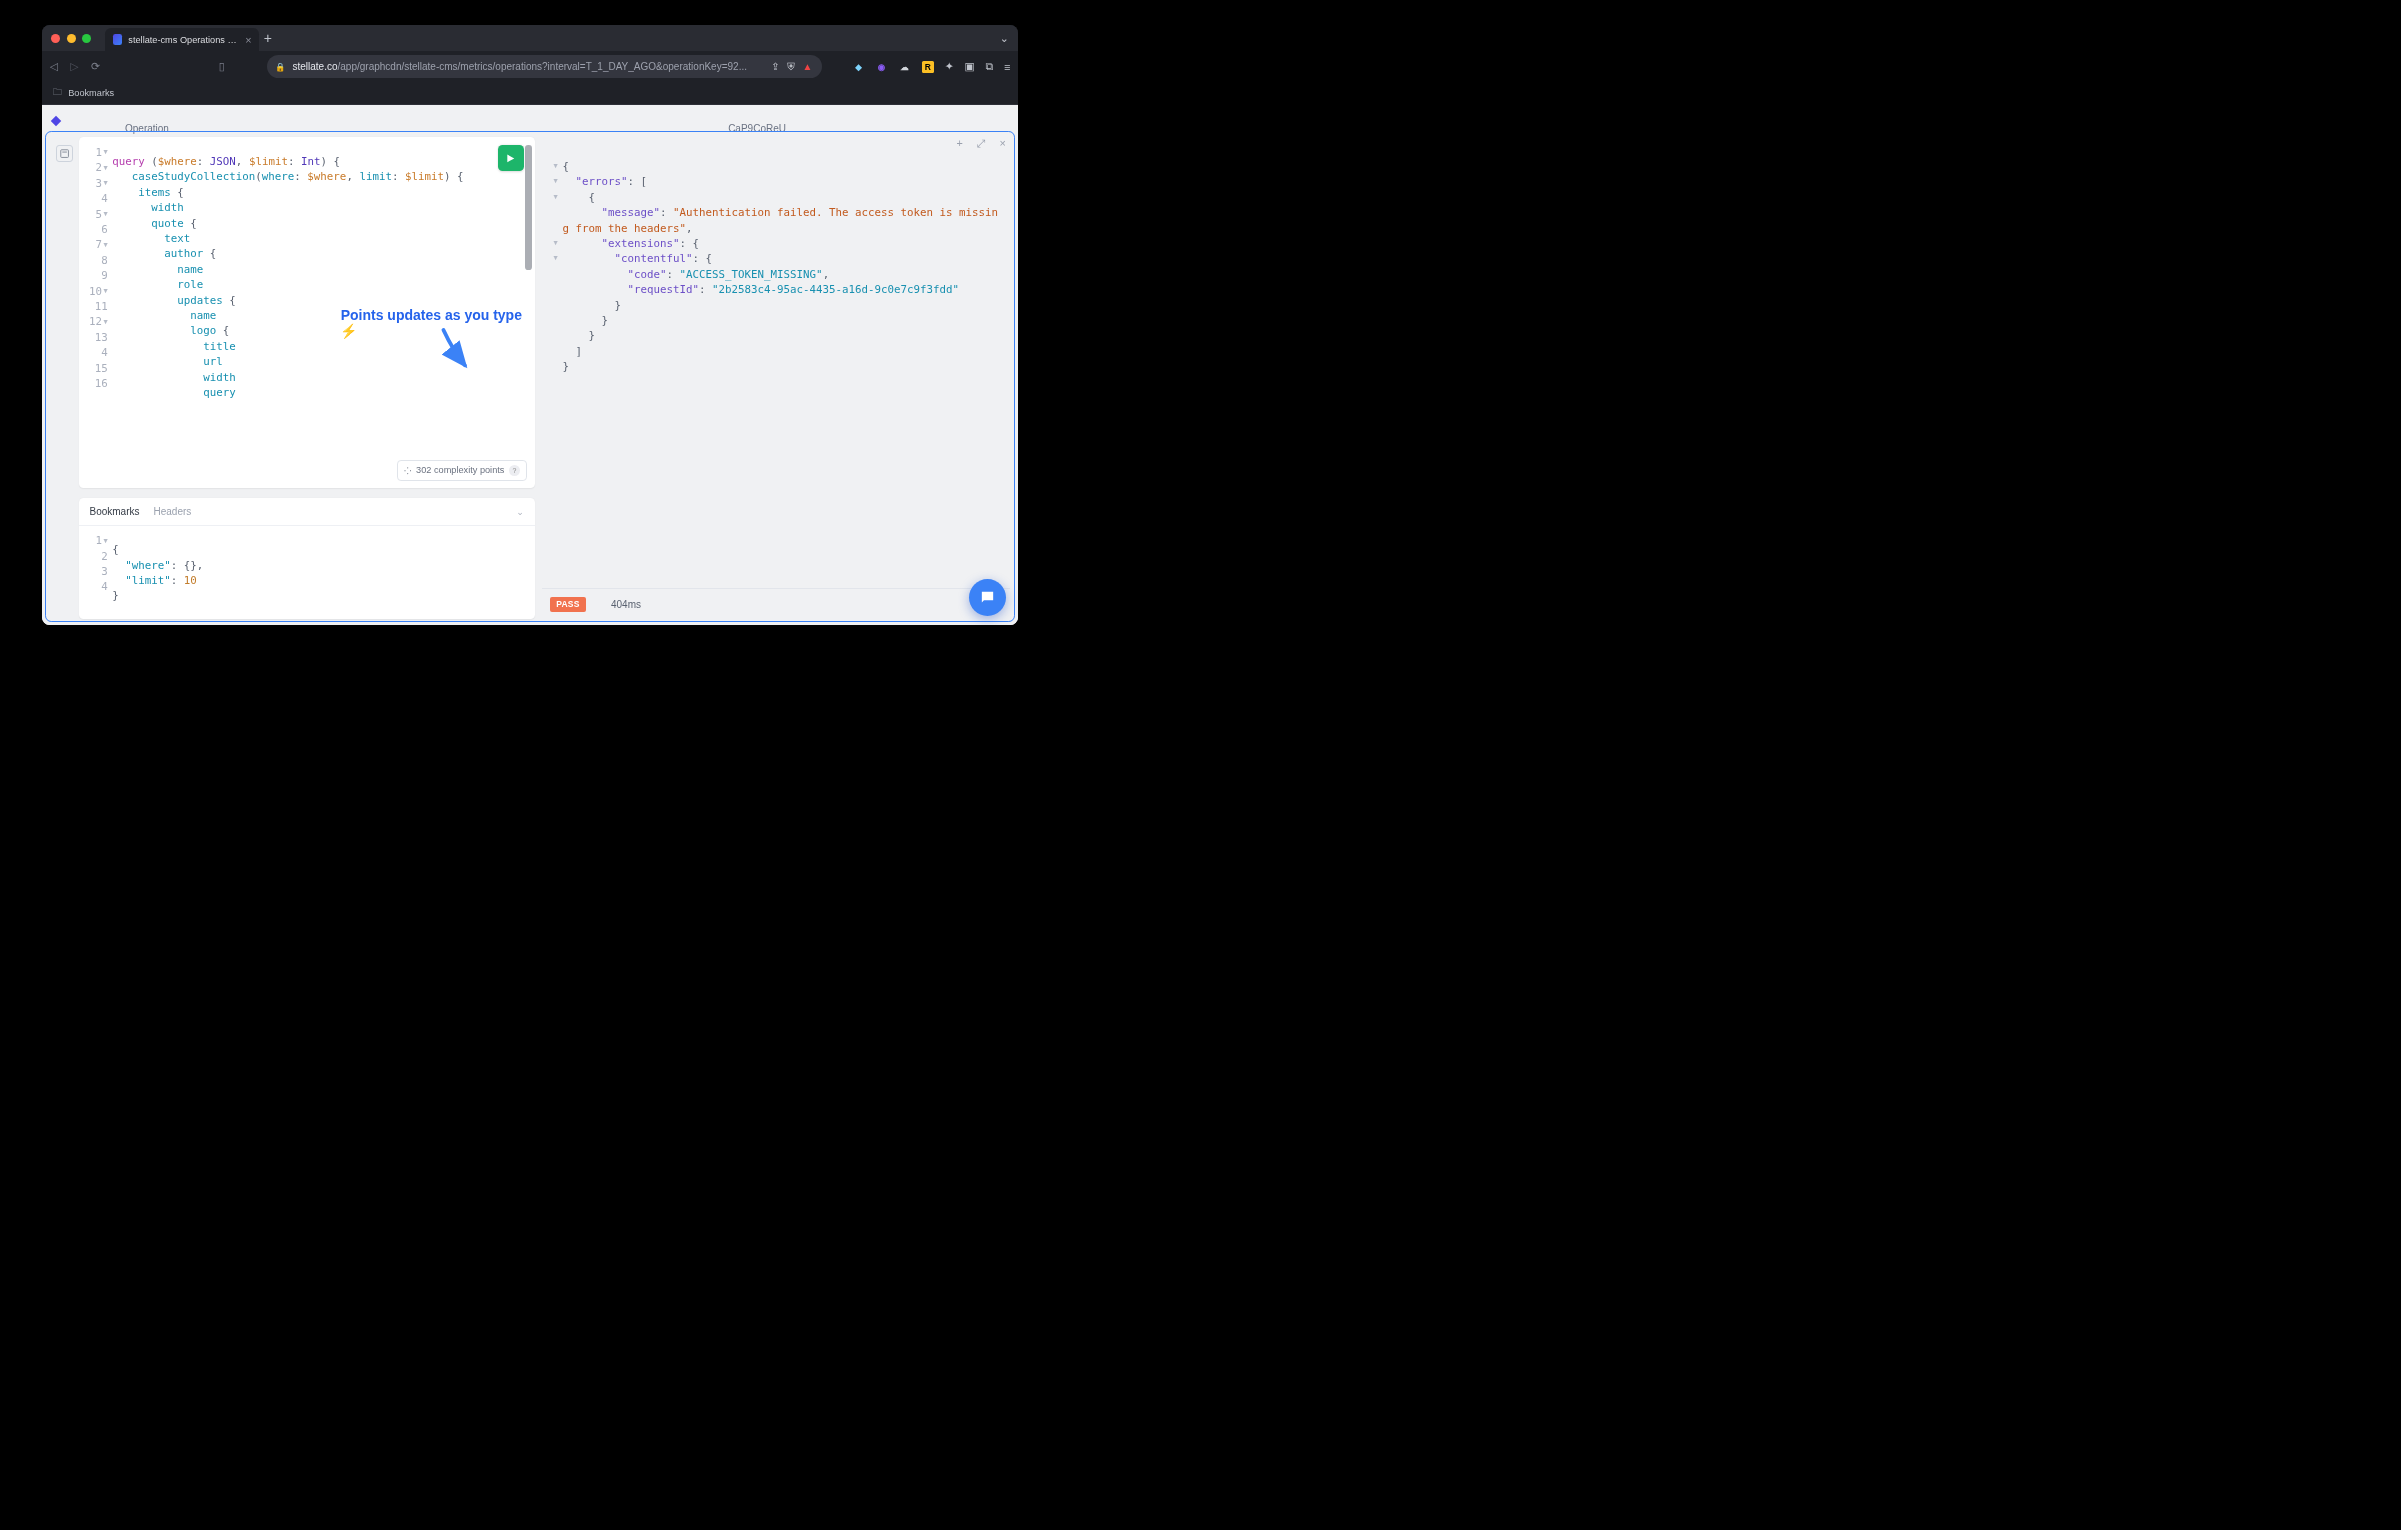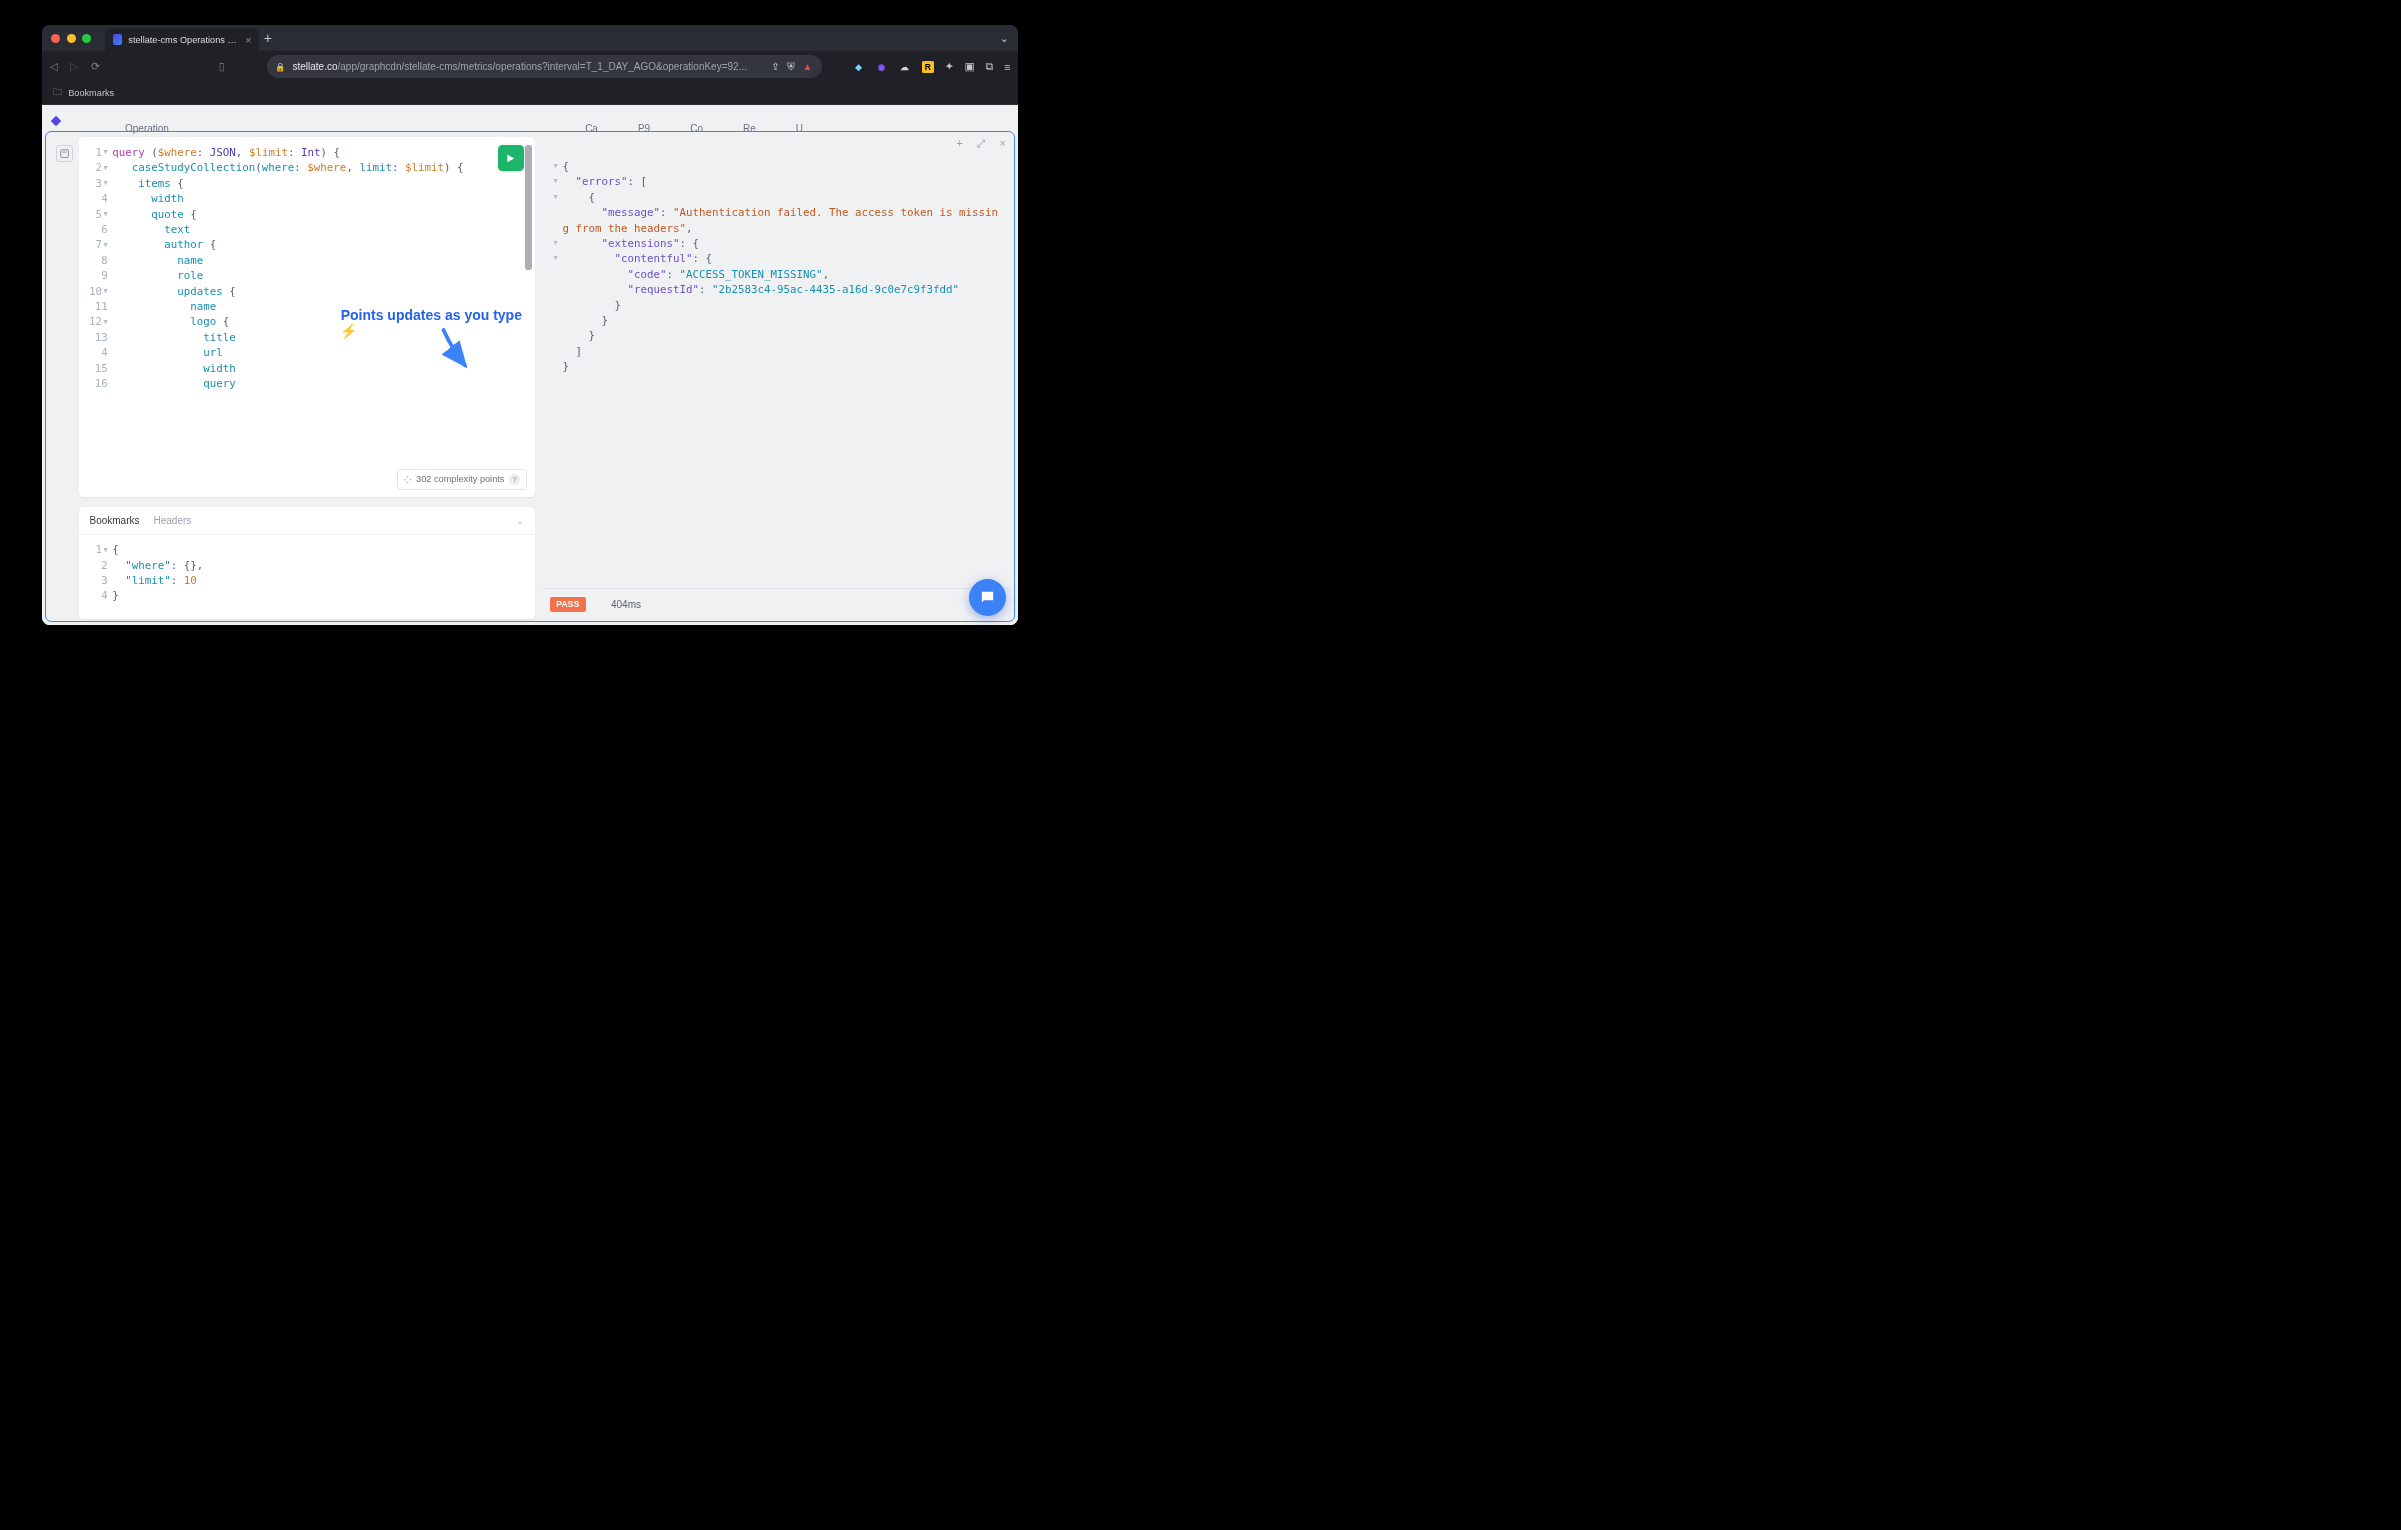--- a/index.html
+++ b/index.html
@@ -24,33 +24,33 @@
 .urlbar .url { flex: 1; white-space: nowrap; overflow: hidden; text-overflow: ellipsis; }
 .urlbar .url .host { color: #e6e8ee; }
 .urlbar .url .path { color: #9da1ad; }
 .urlbar-icons { display: flex; gap: 7.7px; align-items: center; }
 .ext-icons { margin-left: auto; display: flex; gap: 10.8px; align-items: center; color: #c0c4cc; font-size: 10.8px; }
 .icon-box { width:12.3px; height:12.3px; display:inline-flex; align-items:center; justify-content:center; font-size:8.5px; font-weight:bold; border-radius:1.5px; }
 .bookmarks-bar { height: 23px; background: #1f2127; display: flex; align-items: center; padding: 0 10.8px; gap: 6.2px; color: #c0c4cc; font-size: 9.2px; border-bottom: 0.8px solid #2d2f37; }
 .content-area { position: relative; height: calc(100% - 80px); background: #f5f6f7; }
 .app-bg { position: absolute; inset: 0; background: #f0f1f3; }
 .app-sidebar-hint { position: absolute; left: 0; top: 0; width: 28px; height: 31px; display:flex; align-items:center; justify-content:center; }
-.app-header-row { position: absolute; top: 14px; left: 83px; right: 215px; height: 18.5px; display: flex; align-items: center; color: #6a7282; font-size: 10px; gap: 40px; }
+.app-header-row { position: absolute; top: 14px; left: 83px; right: 232px; height: 18.5px; display: flex; align-items: center; color: #6a7282; font-size: 10px; }
 .overlay { position: absolute; top: 25.4px; left: 3.1px; right: 3.1px; bottom: 3.1px; border: 1.5px solid #3b82f6; border-radius: 6.2px; background: rgba(255,255,255,0); }
 .playground { position: absolute; top: 32px; left: 7.7px; right: 7.7px; bottom: 6.2px; display: flex; }
 .pg-sidebar { width: 29px; padding-top: 7.7px; display:flex; justify-content:center; }
 .pg-panel-btn { width: 17px; height: 17px; border: 0.8px solid #cdd3dc; border-radius: 3.1px; display:flex; align-items:center; justify-content:center; color:#6b7280; font-size:9.2px; }
 .pg-main { flex: 1; display: flex; gap: 7.7px; }
 .editor-col { width: 456px; display: flex; flex-direction: column; }
 .editor-pane { background: #fff; border-radius: 4.6px; flex: 1; position: relative; box-shadow: 0 0.8px 1.5px rgba(0,0,0,0.06); overflow: hidden; }
 .code-area { display: flex; padding: 7.7px 0 7.7px 4.6px; font-family: Menlo, Consolas, monospace; font-size: 10.8px; line-height: 15.4px; height: 267px; }
 .gutter { text-align: right; color: #aab0bd; padding-right: 4.6px; width: 29px; }
 .gutter .ln { display: block; height: 15.4px; }
 .gutter .fold { display:inline-block; margin-left:1.5px; color:#b6bcc8; font-size:7px; vertical-align:middle; }
-.code { position: relative; flex: 1; }
+.code { position: relative; flex: 1; margin-top: 9px; }
 .code .line { height: 15.4px; white-space: pre; }
 .kw { color: #b53fae; }
 .var { color: #c97b2a; }
 .typ { color: #5138b8; }
 .field { color: #1890b0; }
 .punc { color: #5a6270; }
 .str { color: #c25a1e; }
 .num { color: #c27c2a; }
 .key { color: #1890b0; }
 .val { color: #1890b0; }

